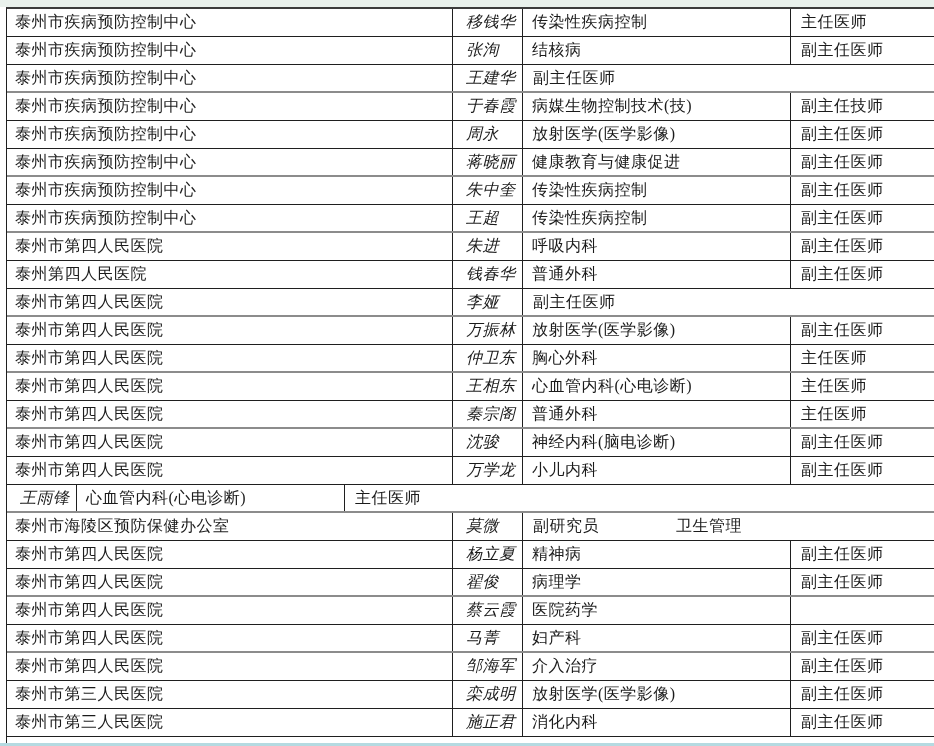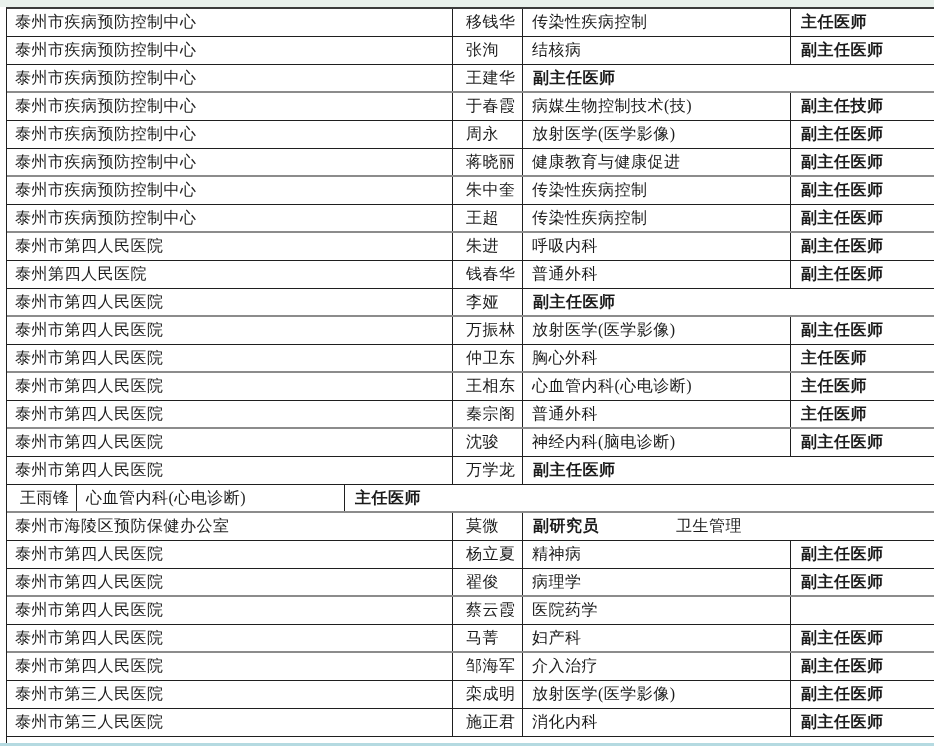--- a/index.html
+++ b/index.html
@@ -26,23 +26,23 @@
     display:flex;height:28px;box-sizing:border-box;
     border-bottom:1px solid var(--grid,#1f1f1f);
   }
   .row.thick{border-bottom:2px solid var(--grid-thick,#8c8c8c);}
   .cell{
     box-sizing:border-box;display:flex;align-items:center;
     font-size:16px;color:var(--text,#1b1b1b);
     overflow:hidden;white-space:nowrap;letter-spacing:0.5px;
   }
   .c-org  {width:446px;padding-left:8px; border-right:1px solid var(--grid,#1f1f1f);}
-  .c-name {width:70px; padding-left:13px;border-right:1px solid var(--grid,#1f1f1f);}
+  .c-name {width:70px; padding-left:13px;border-right:1px solid var(--grid,#1f1f1f);font-style:italic;}
   .c-spec {width:268px;padding-left:9px; border-right:1px solid var(--grid,#1f1f1f);}
-  .c-title{flex:1;     padding-left:10px;font-weight:bold;}
+  .c-title{flex:1;     padding-left:10px;}
 </style>
 </head>
 <body>
 
 <div class="top-strip"></div>
 
 <div class="table-wrap" id="table-body">
   <div class="row">
     <div class="cell c-org">泰州市疾病预防控制中心</div>
     <div class="cell c-name">移钱华</div>
@@ -149,20 +149,21 @@
   <div class="row">
     <div class="cell c-org">泰州市第四人民医院</div>
     <div class="cell c-name">沈骏</div>
     <div class="cell c-spec">神经内科(脑电诊断)</div>
     <div class="cell c-title">副主任医师</div>
   </div>
 
   <div class="row">
     <div class="cell c-org">泰州市第四人民医院</div>
     <div class="cell c-name">万学龙</div>
+    <div class="cell c-spec">小儿内科</div>
     <div class="cell c-title">副主任医师</div>
   </div>
 
   <div class="row thick">
     <div class="cell c-name">王雨锋</div>
     <div class="cell c-spec">心血管内科(心电诊断)</div>
     <div class="cell c-title">主任医师</div>
   </div>
 
   <div class="row">

